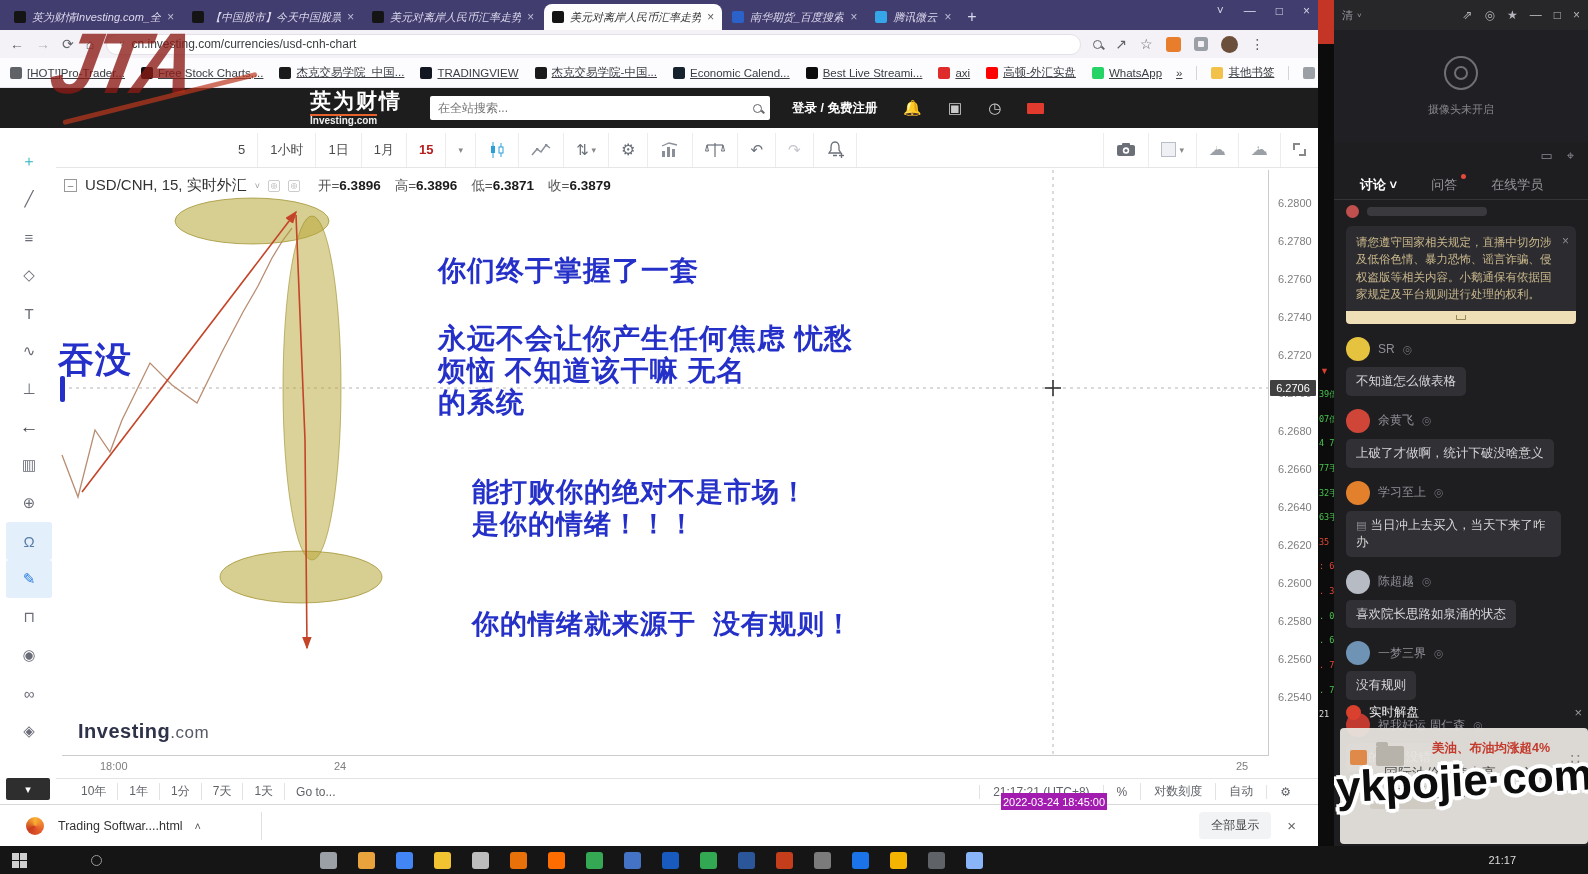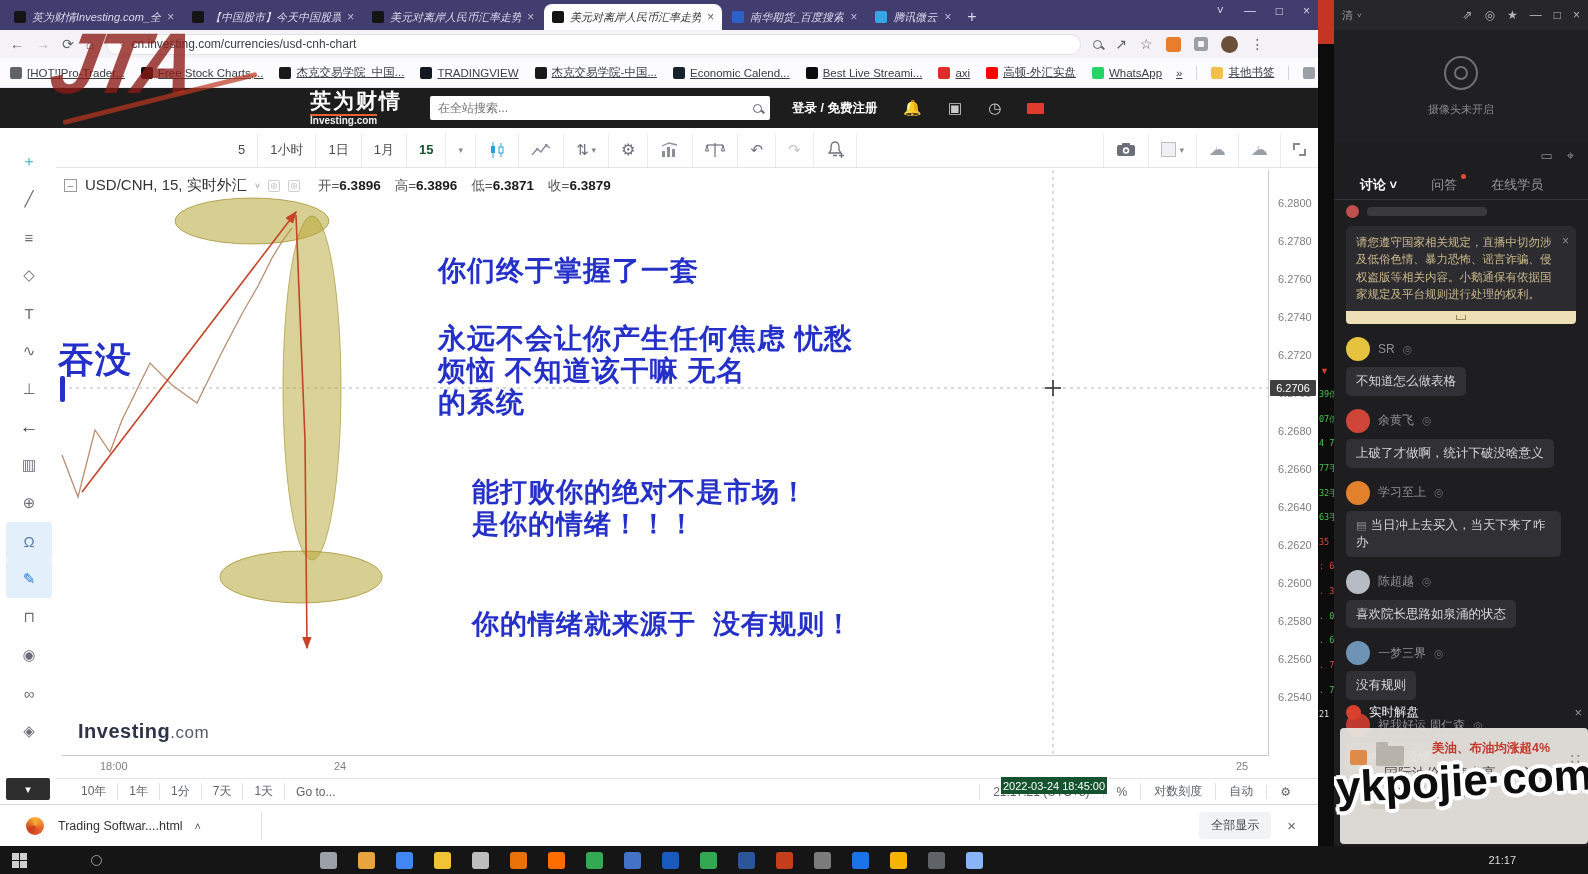--- a/index.html
+++ b/index.html
@@ -48,21 +48,21 @@
 
 
 .chartpage { position:absolute; left:0; top:128px; width:1318px; height:676px; background:#fff; }
 .tools { position:absolute; left:6px; top:14px; width:46px; display:flex; flex-direction:column; }
 .tool { height:38px; display:flex; align-items:center; justify-content:center; font-size:15px; }
 .tool.hl { background:#e4effc; border-radius:3px; }
 .tool.strong { font-size:19px; font-weight:bold; }
 .toolcollapse { position:absolute; left:6px; top:650px; width:44px; height:22px; background:#2e2e2e; color:#fff; display:flex; align-items:center; justify-content:center; font-size:11px; border-radius:2px; }
 .ctoolbar { position:absolute; left:56px; top:4px; right:0; height:36px; border-bottom:1px solid #e6e6e6; display:flex; align-items:center; font-size:13px; color:#4a4a4a; }
 .cbtn { height:34px; padding:0 12px; display:flex; align-items:center; gap:3px; border-right:1px solid #ececec; }
-.cbtn.sel { color:#14532d; font-weight:bold; }
+.cbtn.sel { color:#b91c1c; font-weight:bold; }
 .carr { font-size:9px; color:#888; }
 .tbright { margin-left:auto; display:flex; align-items:center; }
 .cloud { position:relative; font-size:17px; color:#9aa0a6; }
 .cloud i { position:absolute; left:5px; top:5px; font-size:8px; font-style:normal; color:#9aa0a6; }
 .fsbox { width:13px; height:13px; position:relative; }
 .fsbox::before { content:''; position:absolute; left:0; top:0; width:5px; height:5px; border-left:2px solid #888; border-top:2px solid #888; }
 .fsbox::after { content:''; position:absolute; right:0; bottom:0; width:5px; height:5px; border-right:2px solid #888; border-bottom:2px solid #888; }
 .sqbox { width:15px; height:15px; border:1.5px solid #b9bec6; background:#eef0f3; }
 .legend { position:absolute; left:64px; top:48px; display:flex; align-items:center; gap:8px; font-size:15px; color:#333; }
 .lcollapse { width:13px; height:13px; border:1px solid #999; color:#777; font-size:10px; line-height:11px; text-align:center; }
@@ -70,21 +70,21 @@
 .ohlc { display:flex; gap:14px; font-size:13.5px; margin-left:10px; }
 .ohlc b { color:#1b1b1b; font-weight:bold; }
 .ohlc span { color:#555; }
 .plotline-v { position:absolute; left:1268px; top:42px; width:1px; height:585px; background:#ccc; }
 .plotline-h { position:absolute; left:62px; top:627px; width:1207px; height:1px; background:#ccc; }
 .anno { position:absolute; color:#2430c8; font-weight:600; letter-spacing:1px; }
 .yaxis { position:absolute; left:1278px; top:0; width:40px; font-size:11px; color:#7e7e7e; }
 .ylab { position:absolute; left:0; }
 .pricebadge { position:absolute; left:1270px; top:252px; width:46px; height:16px; background:#3f3f3f; color:#fff; font-size:11px; display:flex; align-items:center; justify-content:center; border-radius:1px; z-index:5; }
 .xlab { position:absolute; font-size:11px; color:#7e7e7e; top:632px; }
-.timebadge { position:absolute; left:1001px; top:649px; width:106px; height:17px; background:#14532d; color:#fff; font-size:11px; display:flex; align-items:center; justify-content:center; z-index:5; }
+.timebadge { position:absolute; left:1001px; top:665px; width:106px; height:17px; background:#a21caf; color:#fff; font-size:11px; display:flex; align-items:center; justify-content:center; z-index:5; }
 .chwm { position:absolute; left:78px; top:592px; font-size:20px; color:#2f3349; font-weight:bold; letter-spacing:.5px; }
 .chwm i { font-style:normal; font-weight:normal; color:#555a66; font-size:17px; }
 .cbottom { position:absolute; left:56px; right:0; bottom:0; height:26px; border-top:1px solid #e3e3e3; display:flex; align-items:center; font-size:12px; color:#5f6368; padding:0 14px; background:#fff; }
 .rng { padding:0 11px; border-right:1px solid #e3e3e3; }
 .cbright { margin-left:auto; display:flex; align-items:center; gap:0; }
 .cbright span { padding:0 13px; border-left:1px solid #e3e3e3; }
 
 
 .dlbar { position:absolute; left:0; top:804px; width:1318px; height:42px; background:#fff; border-top:1px solid #d8d8d8; display:flex; align-items:center; }
 .flameic { width:18px; height:18px; border-radius:50%; background:conic-gradient(#f9b234,#e8622d,#c93b1f,#f9b234); margin-left:26px; }

